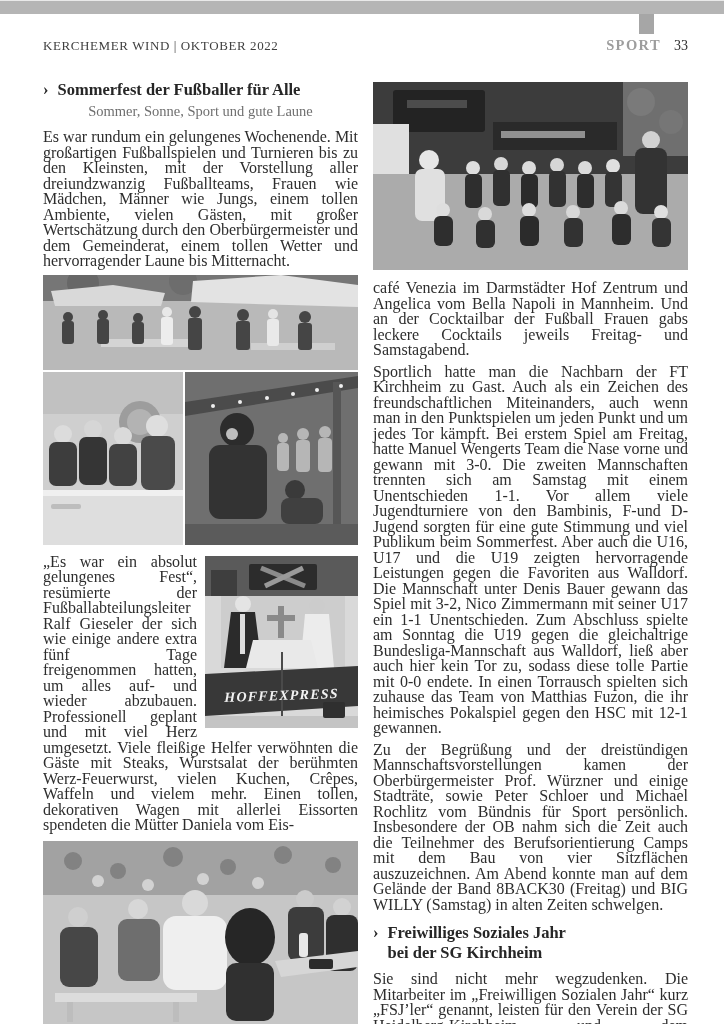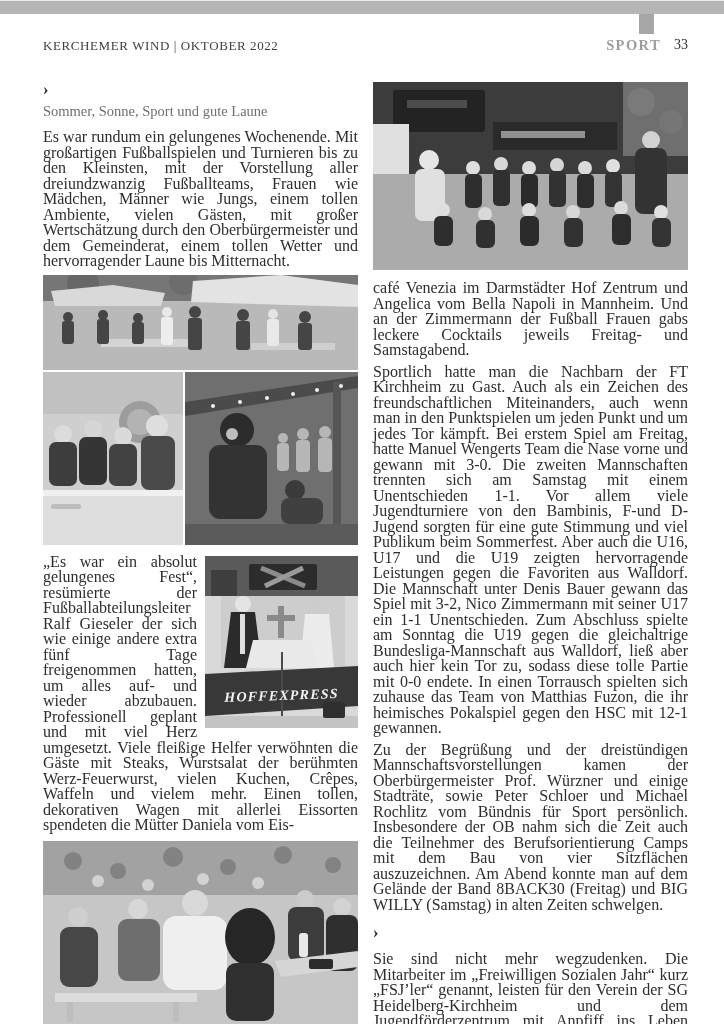--- a/index.html
+++ b/index.html
@@ -6,30 +6,30 @@
   .page{
     width:724px;height:1024px;margin:1px auto;background:#ffffff;
     position:relative;overflow:hidden;
     font-family:Liberation Serif, serif;color:#2d2d2d;
     -webkit-font-smoothing:antialiased;
   }
   .topbar{position:absolute;top:0;left:0;width:724px;height:13px;background:#b5b5b5;}
   .topbar-tab{position:absolute;top:13px;left:639px;width:15px;height:20px;background:#a6a6a6;}
   .masthead-row{position:absolute;top:36px;left:43px;width:645px;display:flex;justify-content:space-between;align-items:baseline;}
   .masthead{font-size:13px;letter-spacing:.6px;color:#3f3f3f;}
-  .section-wrap{display:flex;gap:13px;align-items:flex-start;}
+  .section-wrap{display:flex;gap:13px;align-items:center;}
   .section-label{font-weight:bold;color:#9d9d9d;font-size:14.5px;letter-spacing:1.4px;}
   .page-number{color:#2f2f2f;font-size:14px;}
 
   .columns{position:absolute;top:73px;left:43px;width:645px;display:flex;gap:15px;}
   .col{width:315px;}
 
   .article-head{display:flex;gap:9px;font-size:16.5px;font-weight:bold;color:#262626;line-height:20px;margin:6px 0 2px;}
   .article-head .bullet{flex:0 0 auto;}
-  .subtitle{font-size:14.5px;color:#6f6f6f;margin:1px 0 9px 0;line-height:18px;}
+  .subtitle{font-size:14.5px;color:#6f6f6f;margin:1px 0 9px 0;line-height:18px;text-align:center;}
 
   p.body{font-size:16px;line-height:15.5px;text-align:justify;margin:0 0 6px;color:#2d2d2d;}
 
   .photo{background:#c9c9c9;overflow:hidden;position:relative;}
   .photo svg{display:block;width:100%;height:100%;}
 
   .collage{margin:4px 0 9px;}
   .collage-top{width:315px;height:95px;margin-bottom:2px;}
   .collage-row{display:flex;gap:2px;}
   .collage-bl{width:140px;height:173px;}
@@ -60,20 +60,21 @@
       <span class="section-label">SPORT</span>
       <span class="page-number">33</span>
     </span>
   </div>
 
   <div class="columns">
 
     <div class="col">
       <div class="article-head">
         <span class="bullet">›</span>
+        <span>Sommerfest der Fußballer für Alle</span>
       </div>
       <div class="subtitle">Sommer, Sonne, Sport und gute Laune</div>
 
       <p class="body">Es war rundum ein gelungenes Wochenende. Mit großartigen Fußballspielen und Turnieren bis zu den Kleinsten, mit der Vorstellung aller dreiundzwanzig Fußballteams, Frauen wie Mädchen, Männer wie Jungs, einem tollen Ambiente, vielen Gästen, mit großer Wertschätzung durch den Oberbürgermeister und dem Gemeinderat, einem tollen Wetter und hervorragender Laune bis Mitternacht.</p>
 
       <div class="collage">
         <div class="photo collage-top" aria-label="Festgelände mit Zelten und vielen Gästen">
           <svg viewBox="0 0 315 95" preserveAspectRatio="none" aria-hidden="true">
             <rect width="315" height="95" fill="#b9b9b9"></rect>
             <rect width="315" height="26" fill="#767676"></rect>
@@ -271,24 +272,28 @@
             <circle cx="200" cy="130" r="7" fill="#d7d7d7"></circle>
               <rect x="191" y="136" width="19" height="29" rx="6" fill="#323232"></rect>
             <circle cx="248" cy="126" r="7" fill="#dbdbdb"></circle>
               <rect x="239" y="132" width="19" height="31" rx="6" fill="#2d2d2d"></rect>
             <circle cx="288" cy="130" r="7" fill="#e0e0e0"></circle>
               <rect x="279" y="136" width="19" height="29" rx="6" fill="#343434"></rect>
           </g>
         </svg>
       </div>
 
-      <p class="body">café Venezia im Darmstädter Hof Zentrum und Angelica vom Bella Napoli in Mannheim. Und an der Zimmermann der Fußball Frauen gabs leckere Cocktails jeweils Freitag- und Samstagabend.</p>
+      <p class="body">café Venezia im Darmstädter Hof Zentrum und Angelica vom Bella Napoli in Mannheim. Und an der Cocktailbar der Fußball Frauen gabs leckere Cocktails jeweils Freitag- und Samstagabend.</p>
       <p class="body">Sportlich hatte man die Nachbarn der FT Kirchheim zu Gast. Auch als ein Zeichen des freundschaftlichen Miteinanders, auch wenn man in den Punktspielen um jeden Punkt und um jedes Tor kämpft. Bei erstem Spiel am Freitag, hatte Manuel Wengerts Team die Nase vorne und gewann mit 3-0. Die zweiten Mannschaften trennten sich am Samstag mit einem Unentschieden 1-1. Vor allem viele Jugendturniere von den Bambinis, F-und D-Jugend sorgten für eine gute Stimmung und viel Publikum beim Sommerfest. Aber auch die U16, U17 und die U19 zeigten hervorragende Leistungen gegen die Favoriten aus Walldorf. Die Mannschaft unter Denis Bauer gewann das Spiel mit 3-2, Nico Zimmermann mit seiner U17 ein 1-1 Unentschieden. Zum Abschluss spielte am Sonntag die U19 gegen die gleichaltrige Bundesliga-Mannschaft aus Walldorf, ließ aber auch hier kein Tor zu, sodass diese tolle Partie mit 0-0 endete. In einen Torrausch spielten sich zuhause das Team von Matthias Fuzon, die ihr heimisches Pokalspiel gegen den HSC mit 12-1 gewannen.</p>
       <p class="body">Zu der Begrüßung und der dreistündigen Mannschaftsvorstellungen kamen der Oberbürgermeister Prof. Würzner und einige Stadträte, sowie Peter Schloer und Michael Rochlitz vom Bündnis für Sport persönlich. Insbesondere der OB nahm sich die Zeit auch die Teilnehmer des Berufsorientierung Camps mit dem Bau von vier Sitzflächen auszuzeichnen. Am Abend konnte man auf dem Gelände der Band 8BACK30 (Freitag) und BIG WILLY (Samstag) in alten Zeiten schwelgen.</p>
 
       <div class="article-head2">
         <span class="bullet">›</span>
+        <span>
+          <span style="display:block">Freiwilliges Soziales Jahr</span>
+          <span style="display:block">bei der SG Kirchheim</span>
+        </span>
       </div>
 
       <p class="body">Sie sind nicht mehr wegzudenken. Die Mitarbeiter im „Freiwilligen Sozialen Jahr“ kurz „FSJ’ler“ genannt, leisten für den Verein der SG Heidelberg-Kirchheim und dem Jugendförderzentrum mit Anpfiff ins Leben insgesamt aber enorm wichtigen Beitrag. Sie leiten</p>
     </div>
   </div>
 </div>
 
 </body></html>

